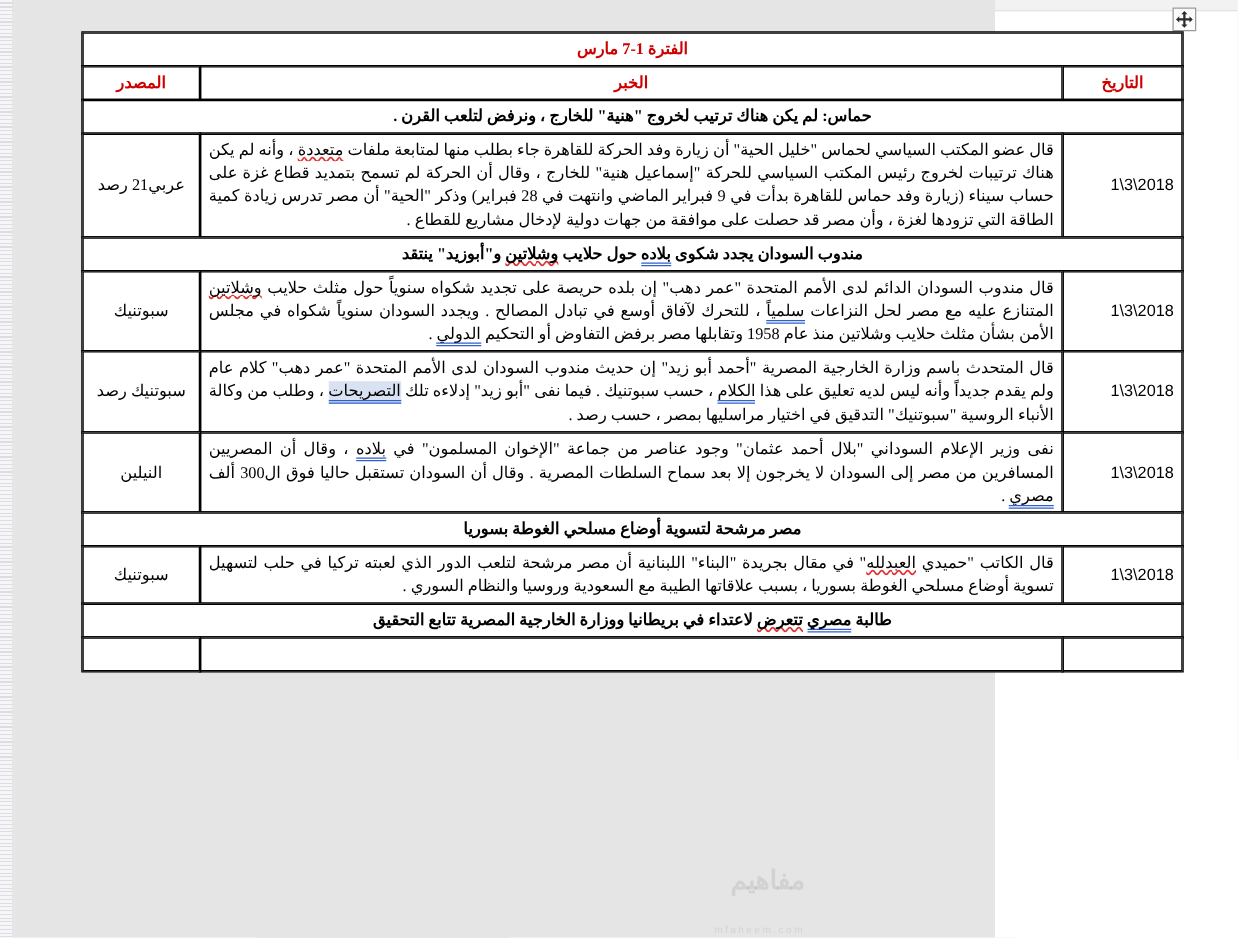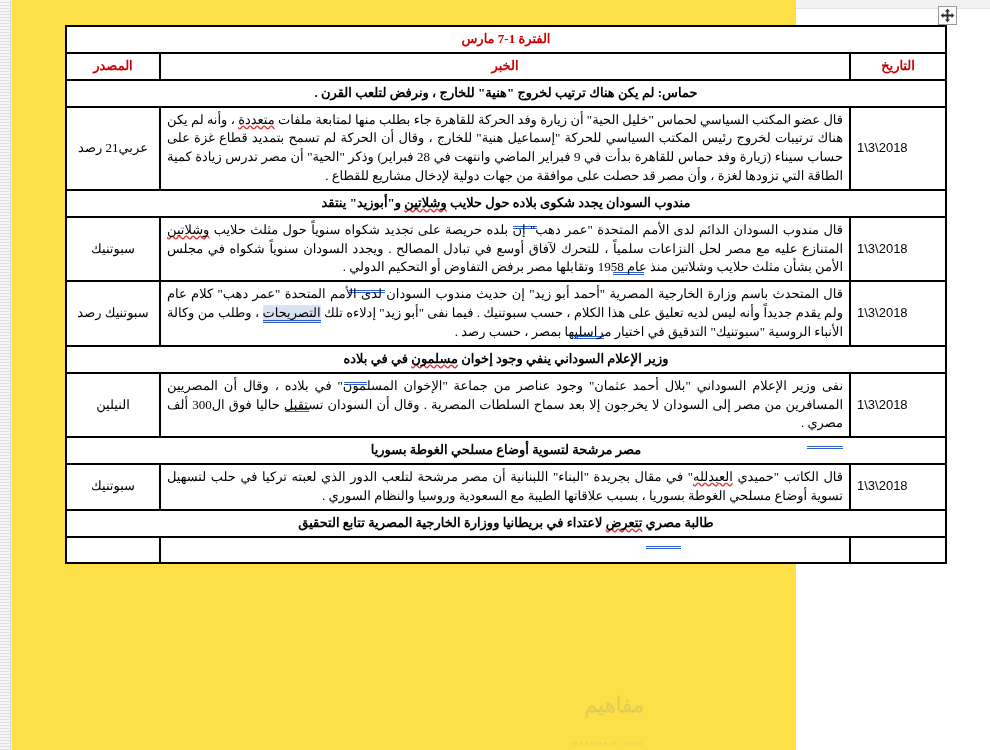--- a/index.html
+++ b/index.html
@@ -58,21 +58,21 @@
     cursor: move;
   }
   #table-move-handle svg { display: block; }
 
   
   #doc-page {
     position: absolute;
     top: 0; left: 12px;
     width: 784px;
     height: 750px;
-    background: #fde047;
+    background: #e5e5e5;
   }
 
   #news-table {
     position: absolute;
     top: 26px;
     left: 54px;
     width: 880px;
     border-collapse: separate;
     border-spacing: 0;
     table-layout: fixed;
@@ -121,21 +121,21 @@
   .headline td {
     text-align: center;
     font-weight: bold;
     font-size: 13.5px;
     color: #000000;
     padding: 6px;
   }
 
   
   td.date-cell {
-    text-align: left;
+    text-align: right;
     font-family: "Liberation Sans", sans-serif;
     font-size: 14px;
     direction: ltr;
   }
   td.source-cell {
     text-align: center;
     font-size: 13px;
     line-height: 1.35;
   }
   td.news-cell {
@@ -146,21 +146,21 @@
     padding: 7px 9px;
   }
 
   
   .spell {
     text-decoration: underline wavy #e03131;
     text-decoration-skip-ink: none;
   }
   .grammar {
     border-bottom: 3px double #2f5fd0;
-    padding-bottom: 16px;
+    padding-bottom: 0px;
   }
   .hl {
     background: #d9e2f3;
     border-bottom: 3px double #2f5fd0;
     margin-top: 16px;
   }
 
   
   #watermark {
     position: absolute;
@@ -237,23 +237,20 @@
         <td class="news-cell">قال مندوب السودان الدائم لدى الأمم المتحدة "عمر دهب" إن بلده حريصة على تجديد شكواه سنوياً حول مثلث حلايب <span class="spell">وشلاتين</span> المتنازع عليه مع مصر لحل النزاعات <span class="grammar">سلمياً</span> ، للتحرك لآفاق أوسع في تبادل المصالح . ويجدد السودان سنوياً شكواه في مجلس الأمن بشأن مثلث حلايب وشلاتين منذ عام 1958 وتقابلها مصر برفض التفاوض أو التحكيم <span class="grammar">الدولي</span> .</td>
         <td class="source-cell">سبوتنيك</td>
       </tr>
 
       <tr>
         <td class="date-cell">1\3\2018</td>
         <td class="news-cell">قال المتحدث باسم وزارة الخارجية المصرية "أحمد أبو زيد" إن حديث مندوب السودان لدى الأمم المتحدة "عمر دهب" كلام عام ولم يقدم جديداً وأنه ليس لديه تعليق على هذا <span class="grammar">الكلام</span> ، حسب سبوتنيك . فيما نفى "أبو زيد" إدلاءه تلك <span class="hl">التصريحات</span> ، وطلب من وكالة الأنباء الروسية "سبوتنيك" التدقيق في اختيار مراسليها بمصر ، حسب رصد .</td>
         <td class="source-cell">سبوتنيك رصد</td>
       </tr>
 
-      <tr class="headline">
-        <td colspan="3">وزير الإعلام السوداني ينفي وجود إخوان <span class="spell">مسلمون</span> في في <span class="grammar">بلاده</span></td>
-      </tr>
 
       <tr>
         <td class="date-cell">1\3\2018</td>
         <td class="news-cell">نفى وزير الإعلام السوداني "بلال أحمد عثمان" وجود عناصر من جماعة "الإخوان المسلمون" في <span class="grammar">بلاده</span> ، وقال أن المصريين المسافرين من مصر إلى السودان لا يخرجون إلا بعد سماح السلطات المصرية . وقال أن السودان تستقبل حاليا فوق ال300 ألف <span class="grammar">مصري</span> .</td>
         <td class="source-cell">النيلين</td>
       </tr>
 
       <tr class="headline">
         <td colspan="3">مصر مرشحة لتسوية أوضاع مسلحي الغوطة بسوريا</td>
       </tr>

